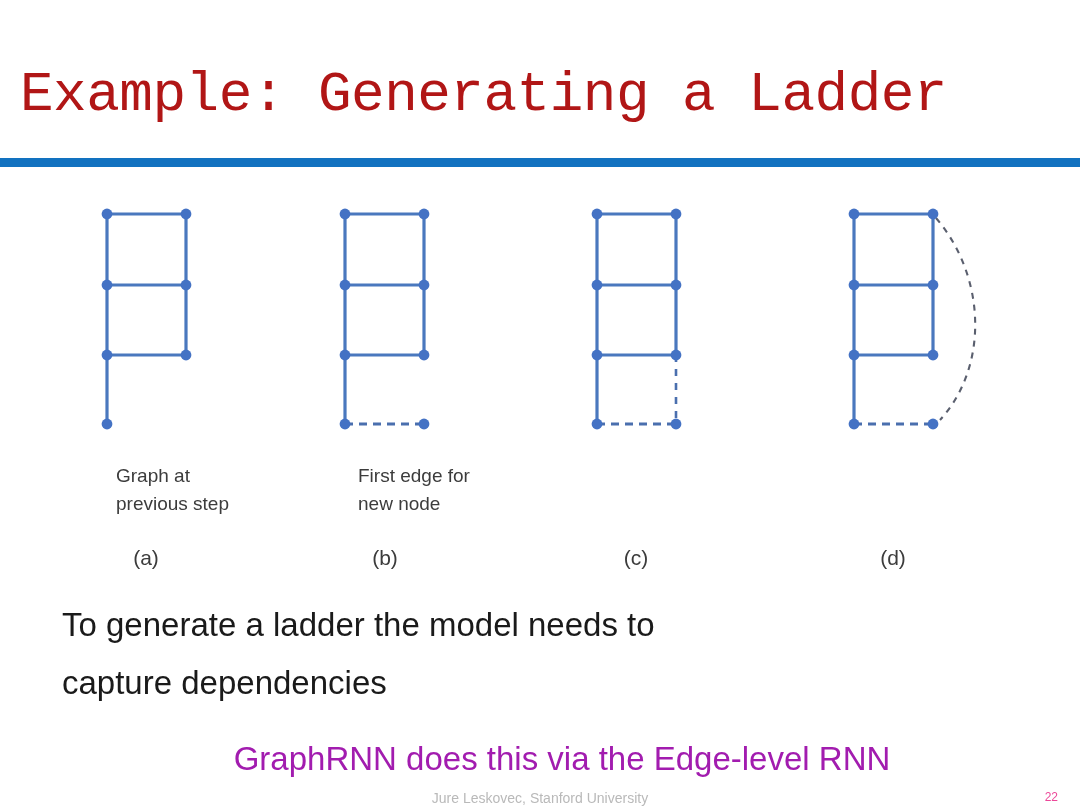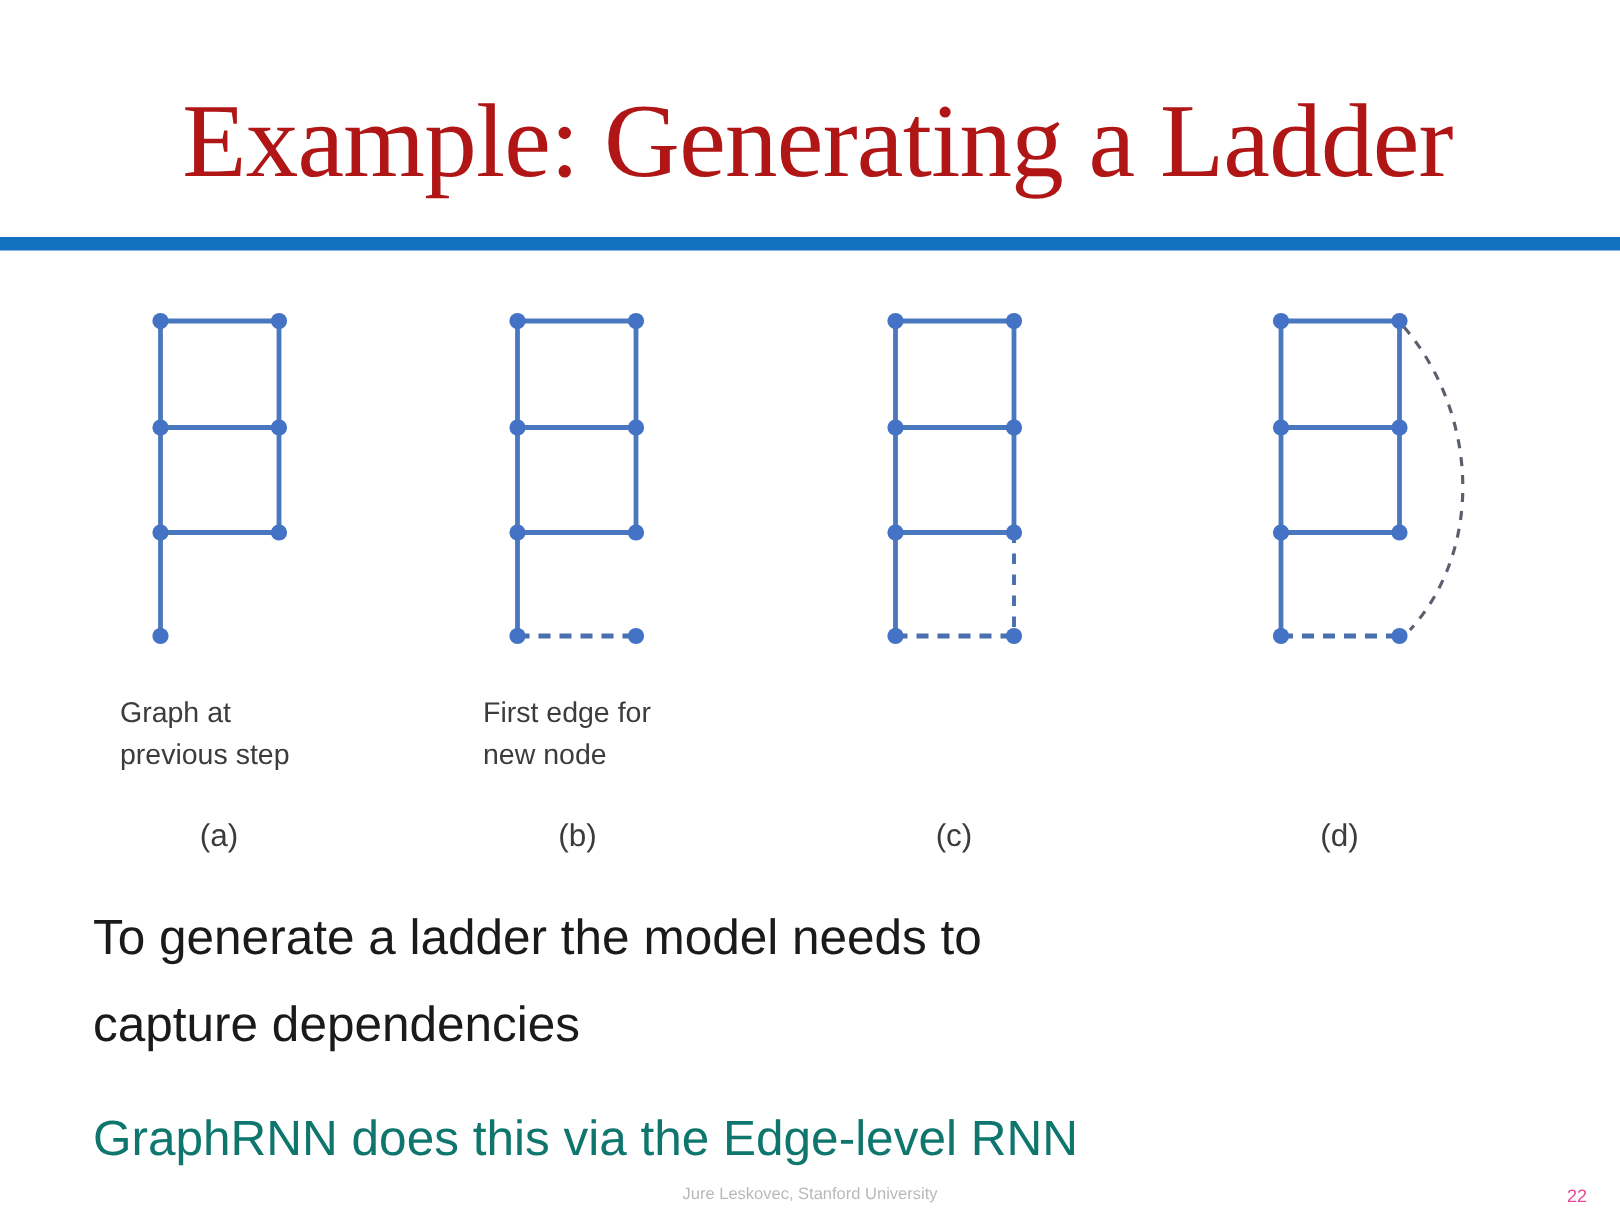--- a/index.html
+++ b/index.html
@@ -17,27 +17,26 @@
   }
 
   
   .slide-title {
     position: absolute;
     left: 20px;
     top: 40px;
     width: 1050px;
     height: 110px;
     line-height: 110px;
-    font-family: Liberation Serif, serif;
-    font-size: 70px;
+    font-family: Liberation Mono, monospace;
+    font-size: 56px;
     font-weight: 400;
     color: #b11616;
     letter-spacing: -0.5px;
     white-space: nowrap;
-    text-align: center;
   }
   .title-rule {
     position: absolute;
     left: 0;
     top: 158px;
     width: 1080px;
     height: 9px;
     background: #1272c0;
   }
 
@@ -51,20 +50,21 @@
   }
   .figure svg { display: block; }
 
   .panel-caption {
     position: absolute;
     font-family: "Liberation Sans", sans-serif;
     font-size: 19px;
     line-height: 28px;
     color: #3c3c3c;
     white-space: pre-line;
+    margin-left: 36px;
   }
   .panel-letter {
     position: absolute;
     font-family: "Liberation Sans", sans-serif;
     font-size: 21px;
     color: #3c3c3c;
     text-align: center;
     width: 80px;
   }
 
@@ -72,31 +72,31 @@
   .body-line {
     position: absolute;
     left: 62px;
     font-family: "Liberation Sans", sans-serif;
     font-size: 33px;
     line-height: 58px;
     font-weight: 400;
     white-space: pre-line;
   }
   .body-line.dark { color: #1a1a1a; top: 596px; width: 980px; }
-  .body-line.red  { color: #0f766e; top: 730px; width: 1000px; }
+  .body-line.red  { color: #a21caf; top: 730px; width: 1000px; text-align: center; }
 
   
   .footer-credit {
     position: absolute;
     left: 0;
     top: 790px;
     width: 1080px;
     text-align: center;
     font-family: "Liberation Sans", sans-serif;
-    font-size: 11px;
+    font-size: 14px;
     color: #b9b9b9;
   }
   .footer-page {
     position: absolute;
     right: 22px;
     top: 790px;
     font-family: "Liberation Sans", sans-serif;
     font-size: 12px;
     color: #ec4899;
   }

